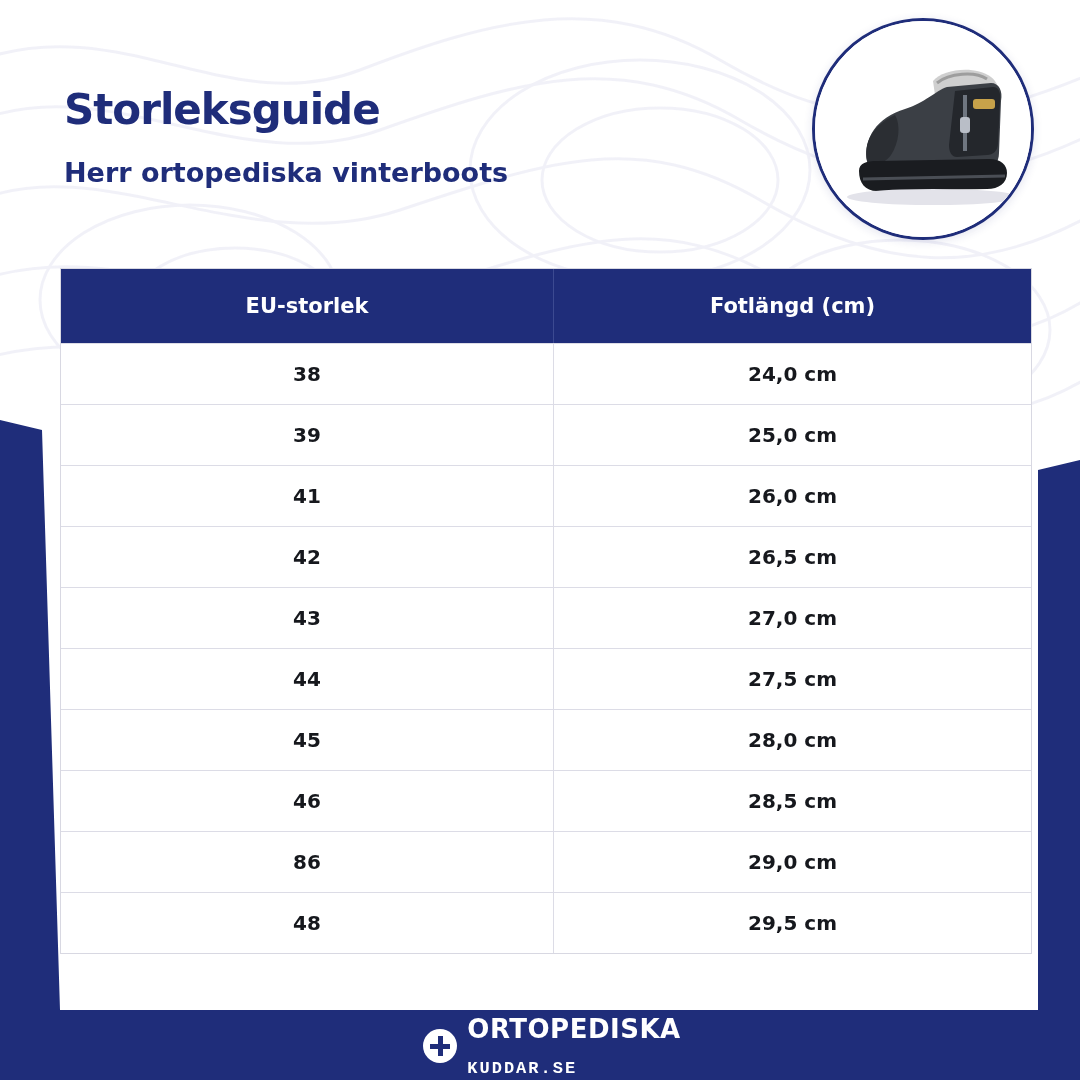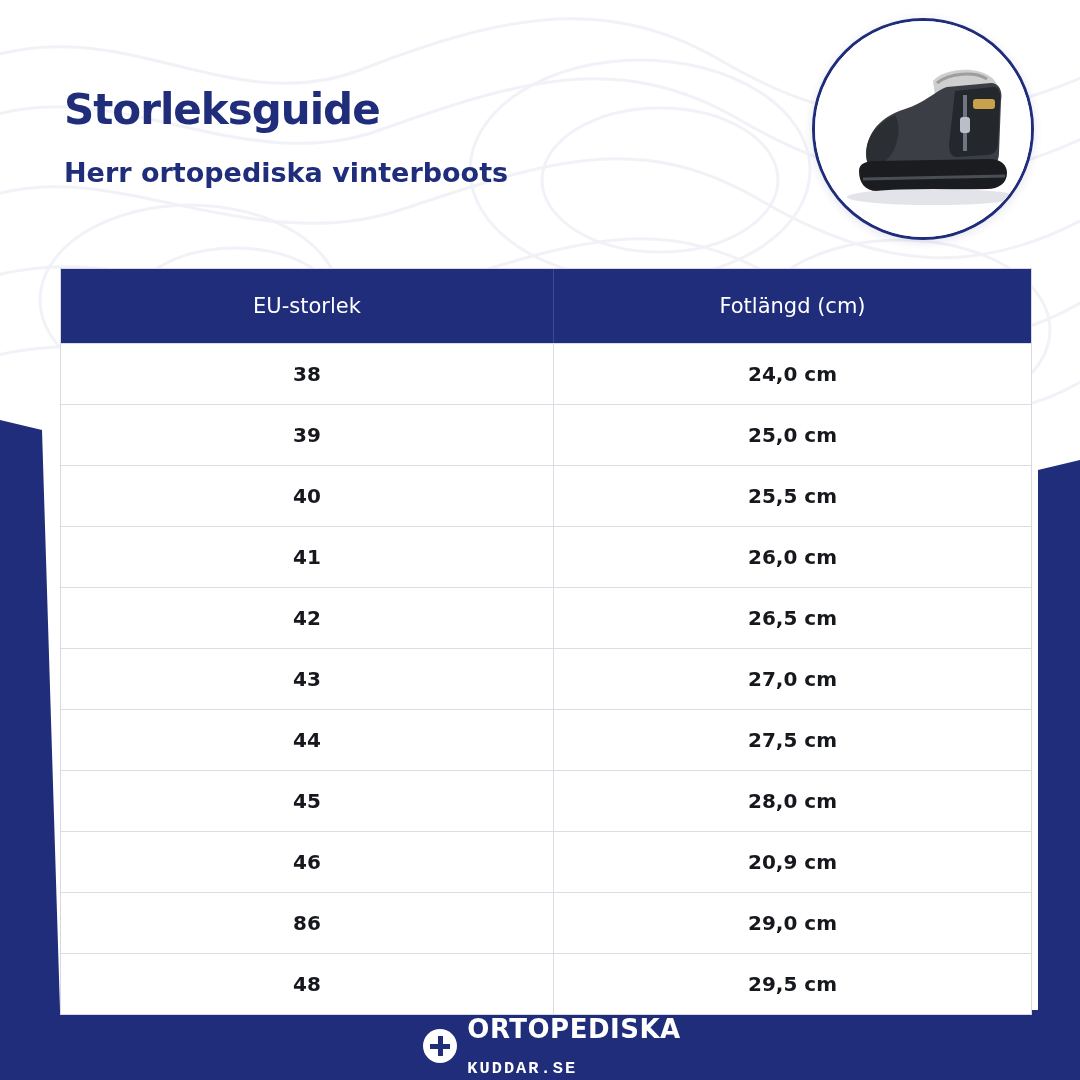--- a/index.html
+++ b/index.html
@@ -110,21 +110,21 @@
     background: #1f2d7a;
     color: #ffffff;
     height: 74px;
   }
 
   .t-head .cell {
     display: flex;
     align-items: center;
     justify-content: center;
     font-size: 21px;
-    font-weight: 400;
+    font-weight: 700;
     text-align: right;
   }
 
   .t-head .cell.c1 { width: 494px; border-right: 1px solid #3c4a91; }
   .t-head .cell.c2 { width: 478px; }
 
   .t-row {
     display: flex;
     height: 61px;
     border-top: 1px solid #dcdce6;
@@ -257,24 +257,20 @@
 
     <div class="t-row">
       <div class="cell c1">38</div>
       <div class="cell c2">24,0 cm</div>
     </div>
     <div class="t-row">
       <div class="cell c1">39</div>
       <div class="cell c2">25,0 cm</div>
     </div>
     <div class="t-row">
-      <div class="cell c1">40</div>
-      <div class="cell c2">25,5 cm</div>
-    </div>
-    <div class="t-row">
       <div class="cell c1">41</div>
       <div class="cell c2">26,0 cm</div>
     </div>
     <div class="t-row">
       <div class="cell c1">42</div>
       <div class="cell c2">26,5 cm</div>
     </div>
     <div class="t-row">
       <div class="cell c1">43</div>
       <div class="cell c2">27,0 cm</div>
@@ -282,21 +278,21 @@
     <div class="t-row">
       <div class="cell c1">44</div>
       <div class="cell c2">27,5 cm</div>
     </div>
     <div class="t-row">
       <div class="cell c1">45</div>
       <div class="cell c2">28,0 cm</div>
     </div>
     <div class="t-row">
       <div class="cell c1">46</div>
-      <div class="cell c2">20,9 cm</div>
+      <div class="cell c2">28,5 cm</div>
     </div>
     <div class="t-row">
       <div class="cell c1">86</div>
       <div class="cell c2">29,0 cm</div>
     </div>
     <div class="t-row">
       <div class="cell c1">48</div>
       <div class="cell c2">29,5 cm</div>
     </div>
   </div>

